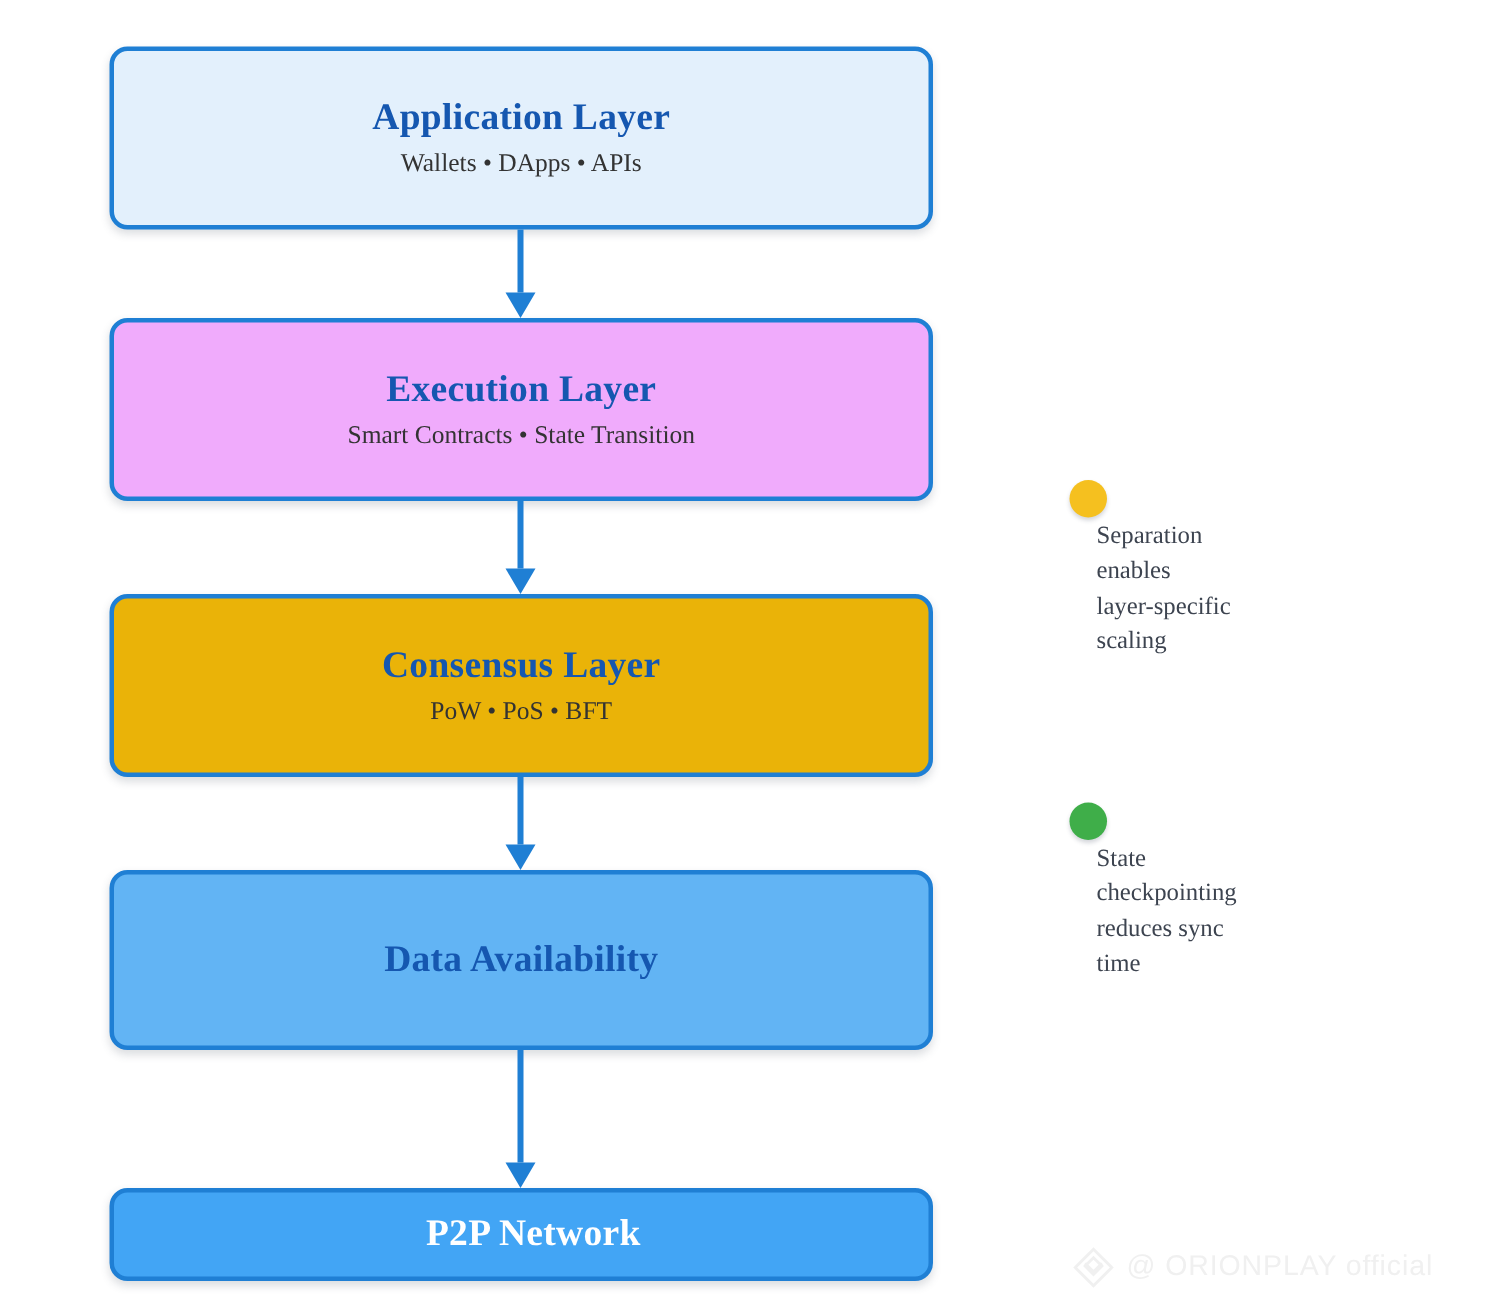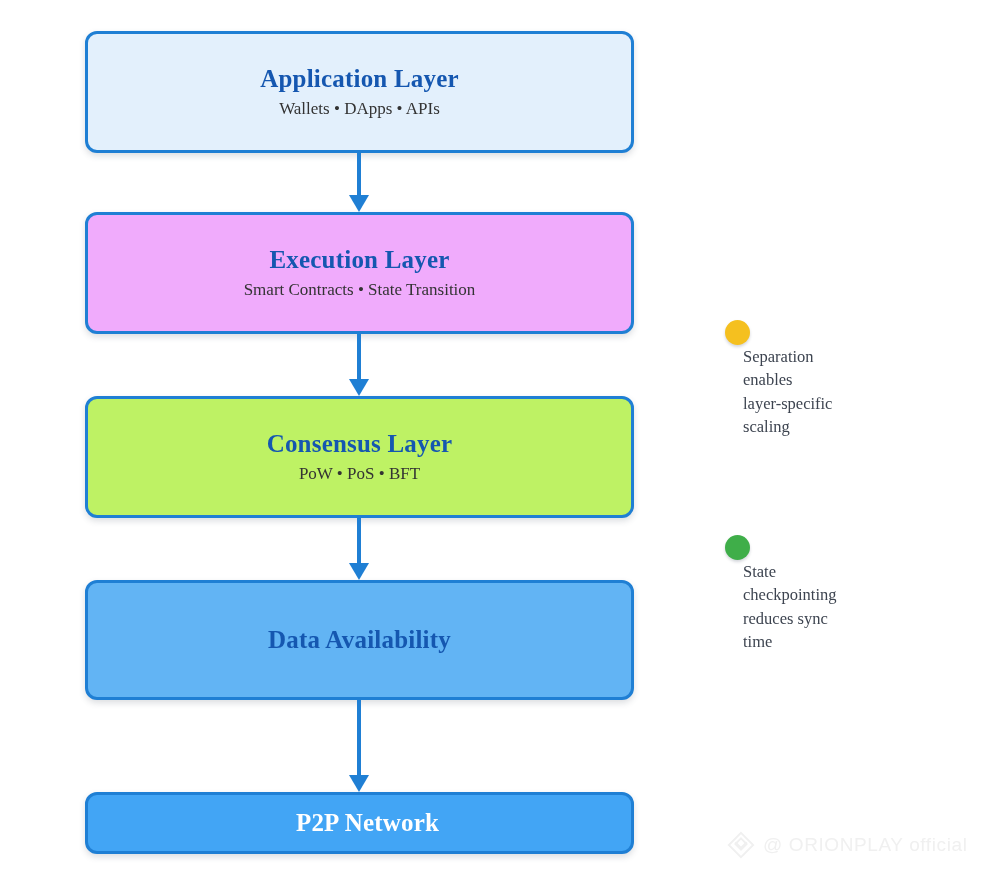--- a/index.html
+++ b/index.html
@@ -3,21 +3,21 @@
 <meta charset="utf-8">
 <style>
   html,body{margin:0;padding:0;}
   body{
     width:998px;height:873px;
     background:#ffffff;
     font-family:"Liberation Serif", serif;
     overflow:hidden;
     position:relative;
   }
-  #stage{position:absolute;left:12px;top:0;width:838px;height:873px;}
+  #stage{position:absolute;left:0;top:0;width:838px;height:873px;}
 
   
   .layer-box{
     position:absolute;
     left:73px;width:549px;
     box-sizing:border-box;
     border:3px solid #1f7fd4;
     border-radius:12px;
     box-shadow:0 3px 6px rgba(60,70,90,0.18);
     display:flex;
@@ -35,21 +35,21 @@
   .layer-sub{
     font-size:17px;
     line-height:1.2;
     color:#333333;
     margin-top:7px;
   }
 
   
   #box-application{top:31px;height:122px;background:#e3f0fc;}
   #box-execution  {top:212px;height:122px;background:#f0abfc;}
-  #box-consensus  {top:396px;height:122px;background:#bef264;}
+  #box-consensus  {top:396px;height:122px;background:#eab308;}
   #box-availability{top:580px;height:120px;background:#62b4f4;}
   #box-p2p        {top:792px;height:62px;background:#42a5f5;}
 
   #box-p2p .layer-title{color:#ffffff;margin-left:16px;}
 
   
   .arrow{
     position:absolute;
     left:347px;
     width:0;

